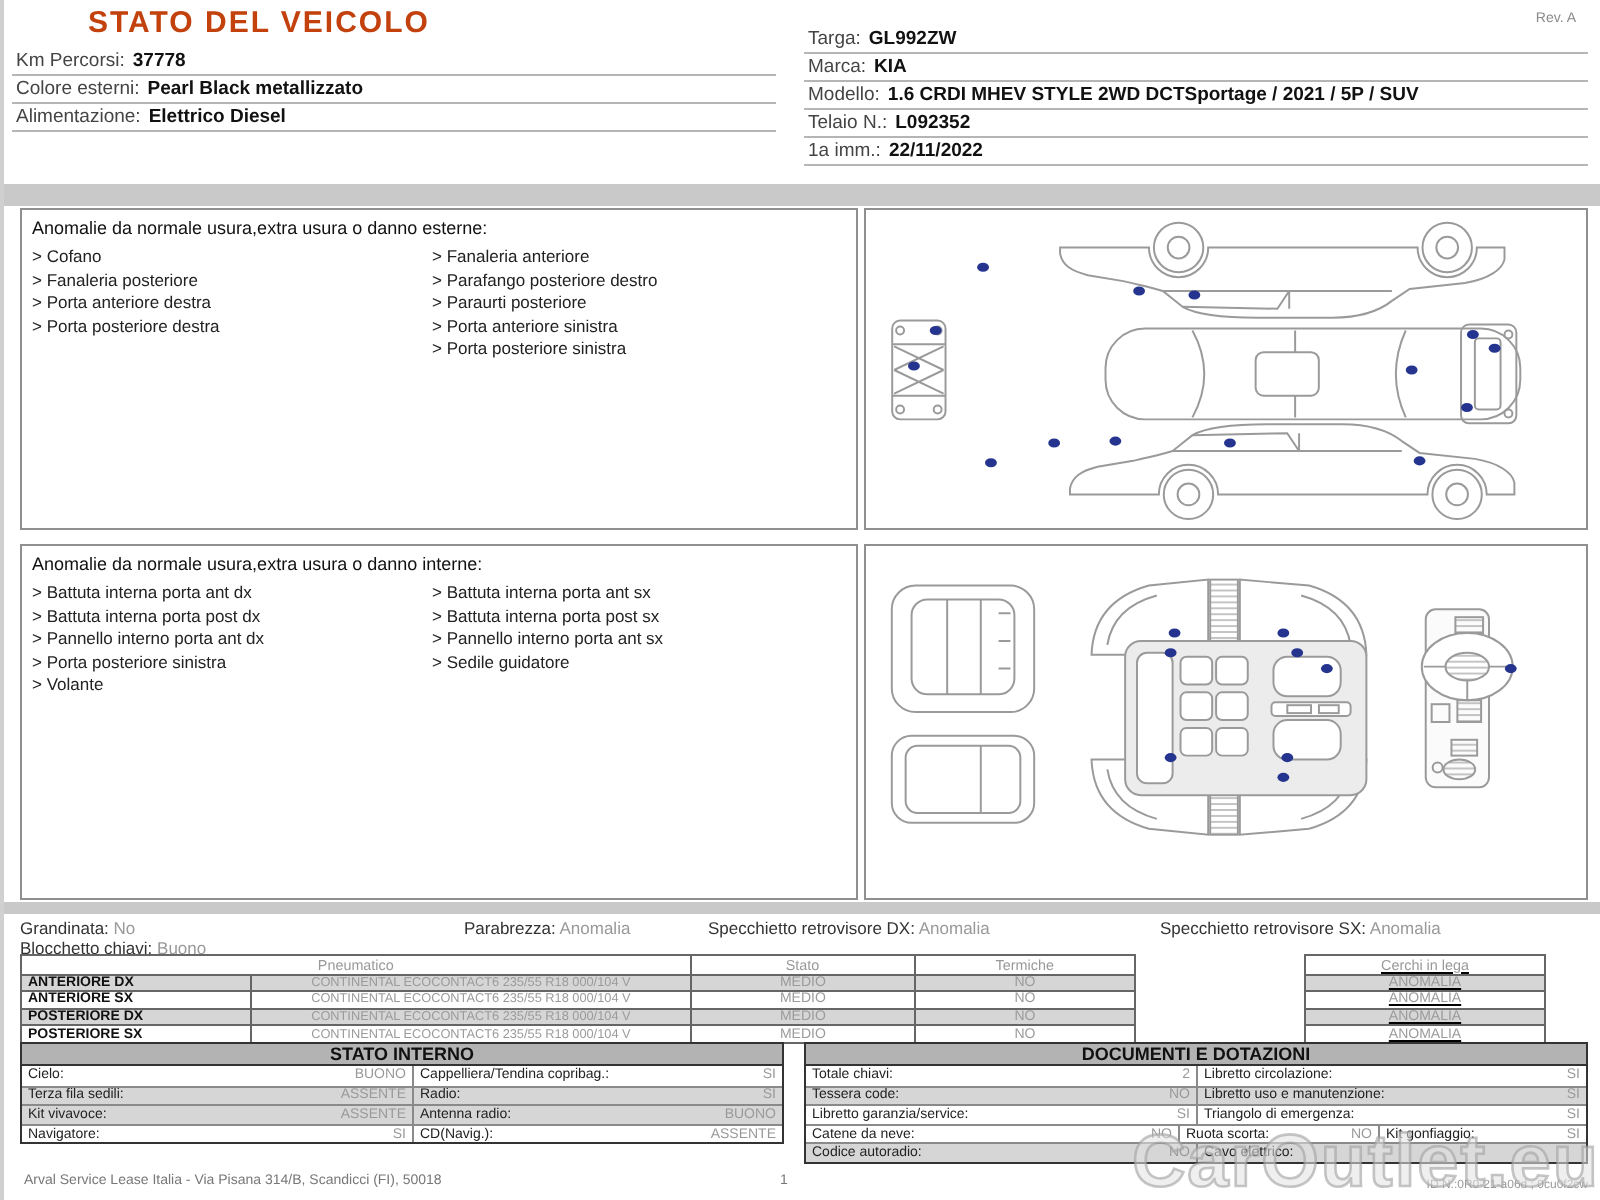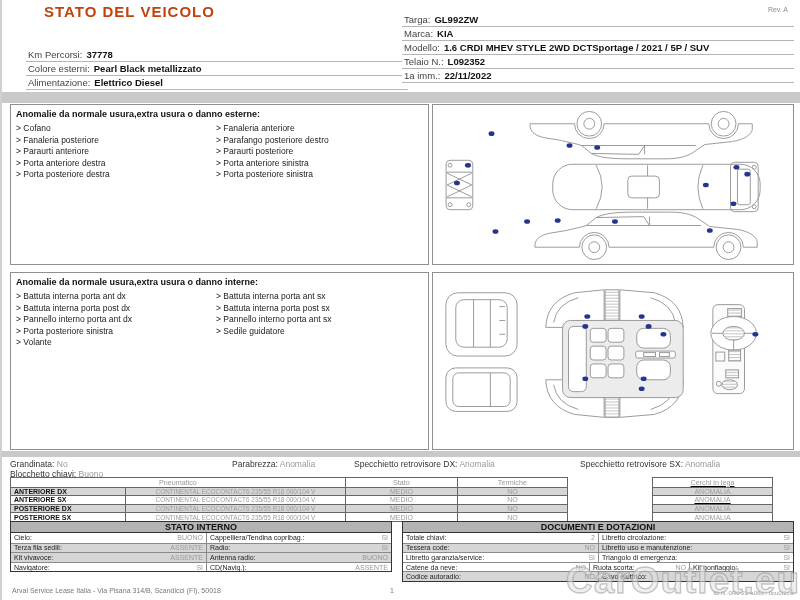--- a/index.html
+++ b/index.html
@@ -17,21 +17,21 @@
   .vblock .hrow { display:flex; flex-wrap:wrap; border-bottom:1px solid #b5b5b5; padding:1px 2px; font-size:9.5px; line-height:11px; }
   .vblock .lbl { color:#444; margin-right:4px; white-space:nowrap; }
   .vblock .val { font-weight:bold; color:#111; }
   .hrow.wrapv { padding-right:48px; }
 
   
   .band { left:0; width:800px; background:#c9c9c9; }
 
   
   .panel { background:#fff; border:1px solid #8f8f8f; }
-  .anom-title { font-weight:bold; font-size:9px; padding:4px 5px 3px; color:#111; }
+  .anom-title { font-weight:normal; font-size:9px; padding:4px 5px 3px; color:#111; }
   .anom-cols { display:flex; padding:1px 5px; font-size:8.5px; color:#222; }
   .anom-cols ul { list-style:none; width:200px; }
   .anom-cols li { line-height:11.5px; white-space:nowrap; }
   .anom-cols li::before { content:"> "; }
 
   svg .ln { stroke:#9a9a9a; fill:none; stroke-width:1; }
   svg .fill-light { fill:#ececec; }
 
   
   .sum { font-size:8.5px; white-space:nowrap; }
@@ -72,21 +72,21 @@
   }
 </style>
 </head>
 <body>
 
 <div id="page">
 
   <div class="abs" style="left:10px;top:3px;" id="page-title">STATO DEL VEICOLO</div>
   <div class="abs" style="right:12px;top:6px;" id="rev">Rev. A</div>
 
-  <div class="abs vblock" style="left:24px;top:24px;width:382px;margin-top:24px;">
+  <div class="abs vblock" style="left:4px;top:24px;width:382px;">
     <div class="hrow">
         <span class="lbl">Km Percorsi:</span>
         <span class="val">37778</span>
       </div>
     <div class="hrow">
         <span class="lbl">Colore esterni:</span>
         <span class="val">Pearl Black metallizzato</span>
       </div>
     <div class="hrow">
         <span class="lbl">Alimentazione:</span>
@@ -119,21 +119,20 @@
 
   <div class="abs band" style="top:92px;height:11px;"></div>
   <div class="abs band" style="top:451px;height:6px;"></div>
 
   <div class="abs panel" style="left:8px;top:104px;width:419px;height:161px;">
     <div class="anom-title">Anomalie da normale usura,extra usura o danno esterne:</div>
     <div class="anom-cols">
       <ul>
         <li>Cofano</li>
         <li>Fanaleria posteriore</li>
-        <li>Paraurti anteriore</li>
         <li>Porta anteriore destra</li>
         <li>Porta posteriore destra</li>
       </ul>
       <ul>
         <li>Fanaleria anteriore</li>
         <li>Parafango posteriore destro</li>
         <li>Paraurti posteriore</li>
         <li>Porta anteriore sinistra</li>
         <li>Porta posteriore sinistra</li>
       </ul>

